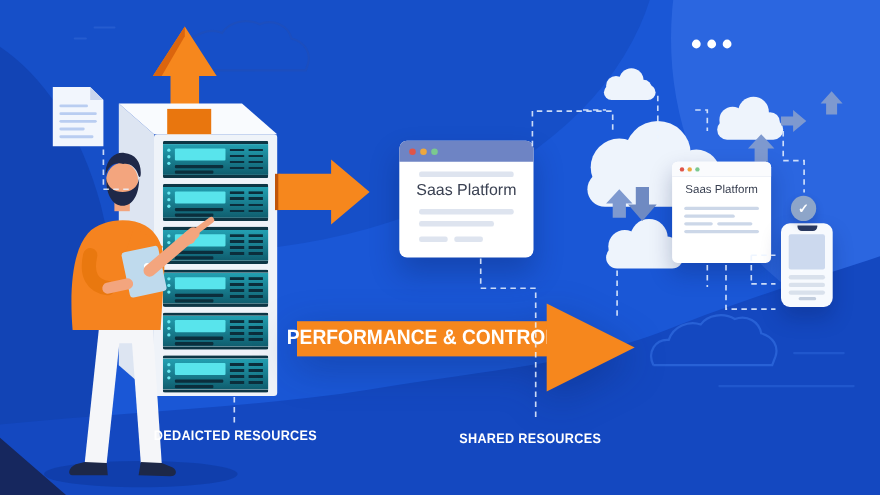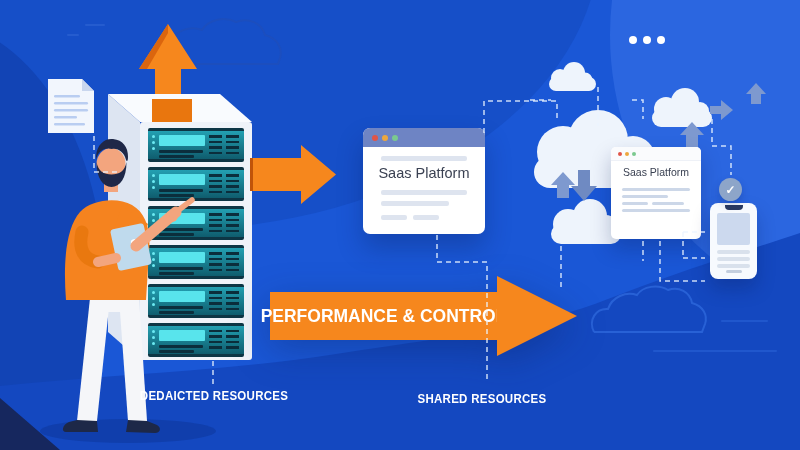--- a/index.html
+++ b/index.html
@@ -55,21 +55,21 @@
 
   .badge{left:719px;top:178px;width:23px;height:23px;border-radius:50%;background:#8da5c9;
        color:#fff;font-size:12px;font-weight:bold;display:flex;align-items:center;justify-content:center;
        box-shadow:0 4px 8px rgba(8,25,80,.2);}
 
   .dots3{left:629px;top:36px;display:flex;gap:6px;}
   .dots3 i{width:8px;height:8px;border-radius:50%;background:#fff;display:block;}
 
   
   .banner{left:270px;top:268px;width:310px;height:92px;filter:drop-shadow(0 10px 18px rgba(8,25,80,.3));}
-  .banner-body{position:absolute;left:0;top:24px;width:228px;height:48px;background:#f6871d;
+  .banner-body{position:absolute;left:0;top:24px;width:228px;height:32px;background:#f6871d;
        display:flex;align-items:center;justify-content:center;}
   .banner-head{position:absolute;left:227px;top:8px;width:0;height:0;
        border-top:40px solid transparent;border-bottom:40px solid transparent;border-left:80px solid #f6871d;}
   .banner-text{color:#fff;font-size:19px;font-weight:800;white-space:nowrap;transform:scaleX(.92);letter-spacing:0;}
 
   .res-label{color:#fff;font-weight:700;text-align:center;letter-spacing:.3px;transform:scaleX(.92);}
   .label-left{left:118px;top:389px;width:192px;font-size:12.5px;}
   .label-right{left:396px;top:392px;width:172px;font-size:12.5px;}
 </style>
 </head>

